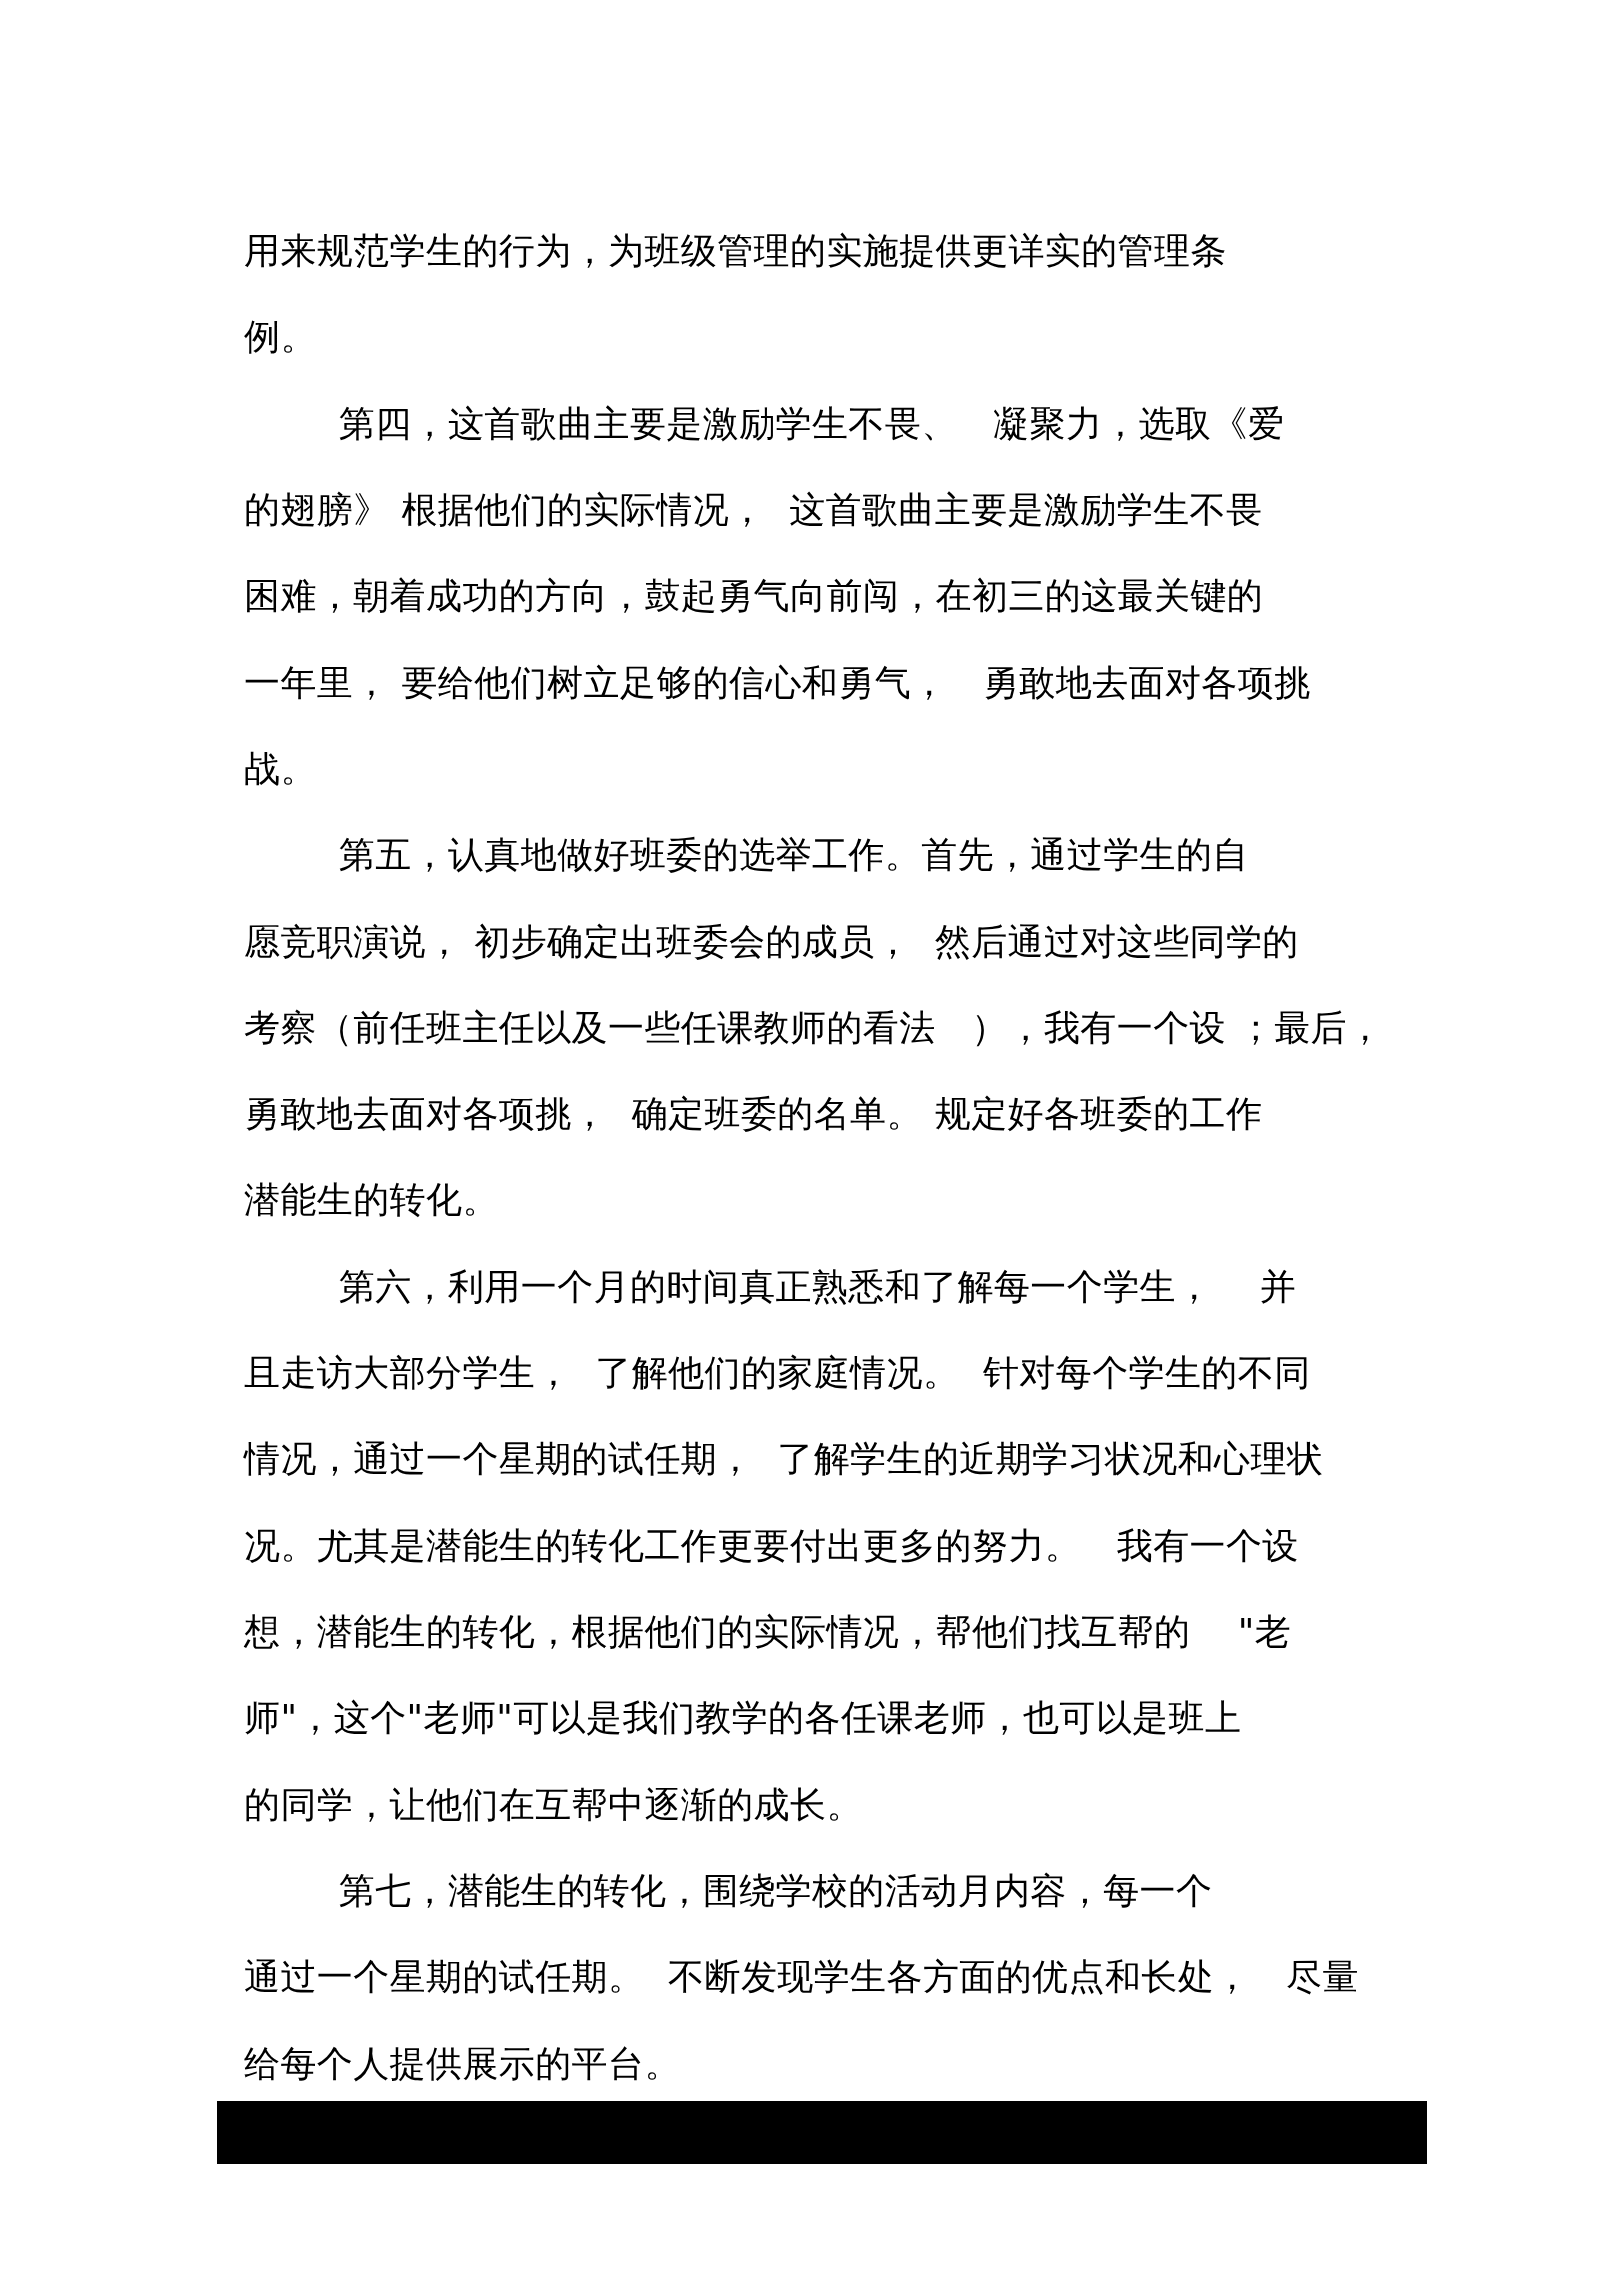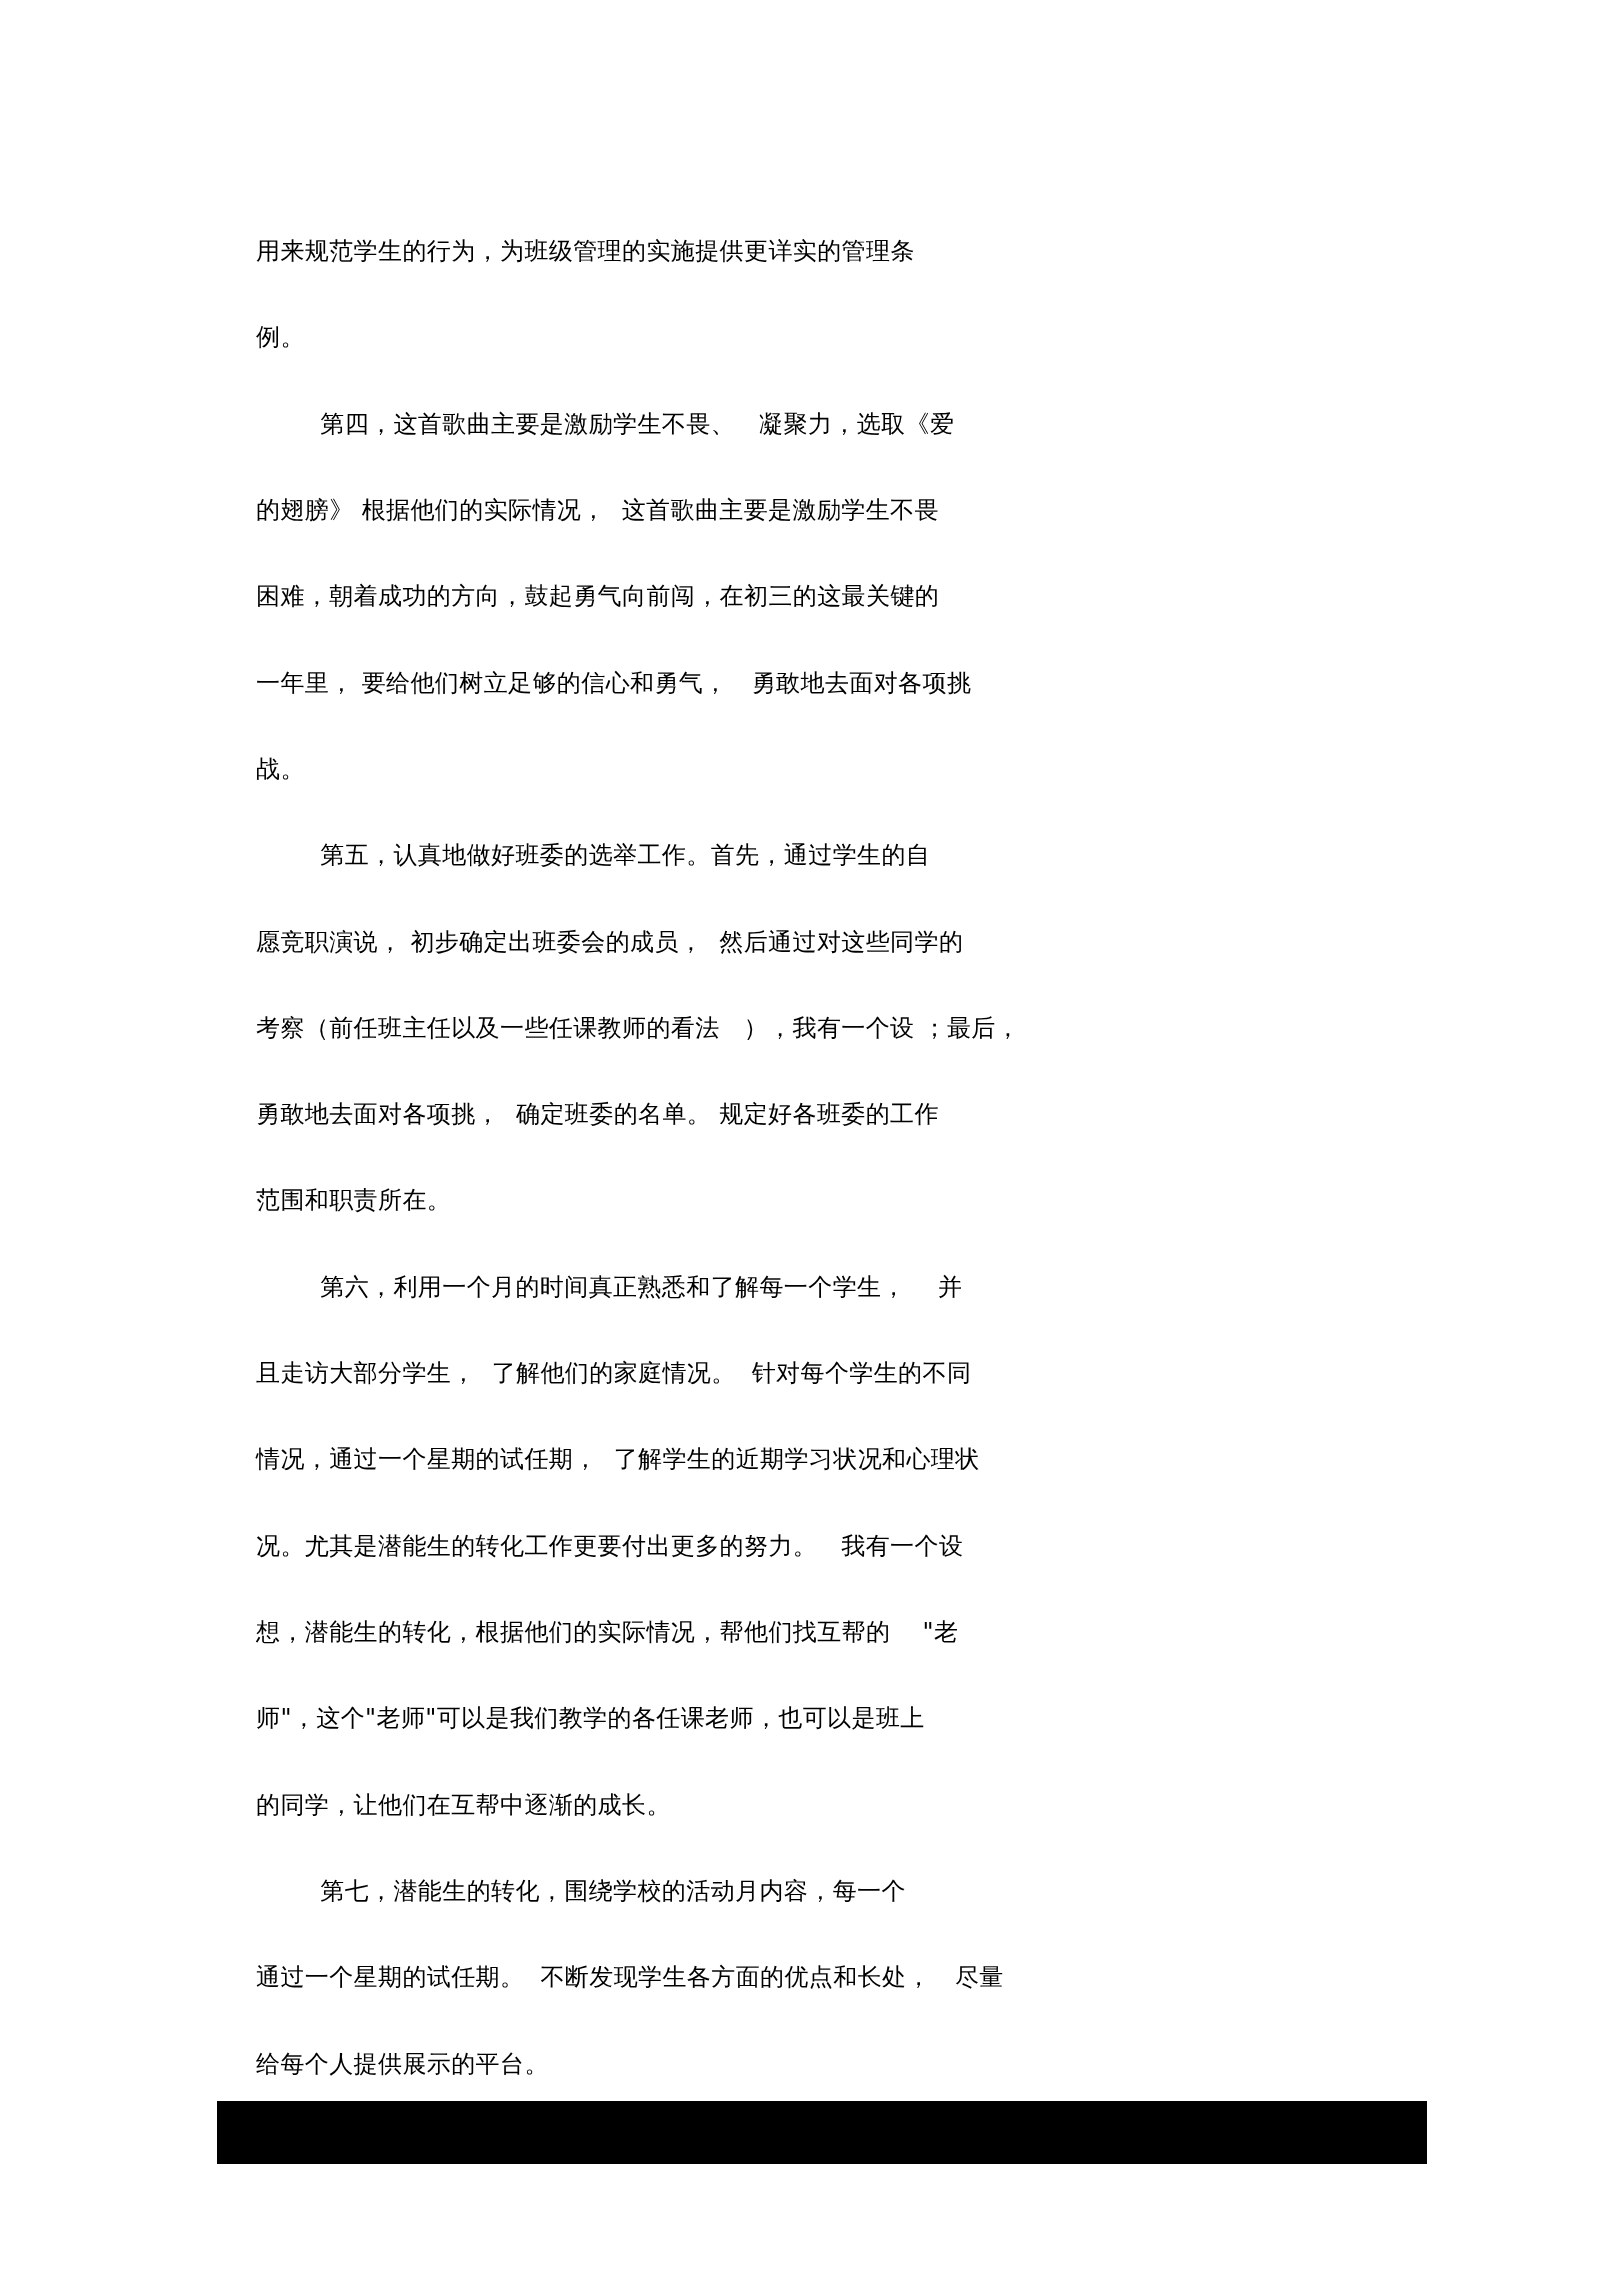--- a/index.html
+++ b/index.html
@@ -1,37 +1,37 @@
 <!DOCTYPE html>
 <html style="font-size:13px"><head>
   <meta charset="utf-8">
   <style>
     html, body { margin: 0; padding: 0; background: #ffffff; }
     body { width: 1622px; height: 2295px; position: relative; overflow: hidden;
            font-family: "DejaVu Sans", "Liberation Sans", sans-serif; color: #000; }
-    .line { position: absolute; left: 256px; font-size: 24px; line-height: 46px;
+    .line { position: absolute; left: 244px; font-size: 36px; line-height: 46px;
             white-space: pre; letter-spacing: 0.4px; }
     .bar { position: absolute; left: 217px; top: 2101px; width: 1210px; height: 63px; background: #000; }
   </style>
 </head>
 <body>
 
 <div id="page">
   <div class="line" style="top:228px">用来规范学生的行为，为班级管理的实施提供更详实的管理条</div>
   <div class="line" style="top:314px">例。</div>
   <div class="line" style="top:401px">        第四，这首歌曲主要是激励学生不畏、   凝聚力，选取《爱</div>
   <div class="line" style="top:487px">的翅膀》 根据他们的实际情况，  这首歌曲主要是激励学生不畏</div>
   <div class="line" style="top:573px">困难，朝着成功的方向，鼓起勇气向前闯，在初三的这最关键的</div>
   <div class="line" style="top:660px">一年里， 要给他们树立足够的信心和勇气，   勇敢地去面对各项挑</div>
   <div class="line" style="top:746px">战。</div>
   <div class="line" style="top:832px">        第五，认真地做好班委的选举工作。首先，通过学生的自</div>
   <div class="line" style="top:919px">愿竞职演说， 初步确定出班委会的成员，  然后通过对这些同学的</div>
   <div class="line" style="top:1005px">考察（前任班主任以及一些任课教师的看法   ），我有一个设 ；最后，</div>
   <div class="line" style="top:1091px">勇敢地去面对各项挑，  确定班委的名单。 规定好各班委的工作</div>
-  <div class="line" style="top:1177px">范围和职责所在。</div>
+  <div class="line" style="top:1177px">潜能生的转化。</div>
   <div class="line" style="top:1264px">        第六，利用一个月的时间真正熟悉和了解每一个学生，    并</div>
   <div class="line" style="top:1350px">且走访大部分学生，  了解他们的家庭情况。  针对每个学生的不同</div>
   <div class="line" style="top:1436px">情况，通过一个星期的试任期，  了解学生的近期学习状况和心理状</div>
   <div class="line" style="top:1523px">况。尤其是潜能生的转化工作更要付出更多的努力。   我有一个设</div>
   <div class="line" style="top:1609px">想，潜能生的转化，根据他们的实际情况，帮他们找互帮的    "老</div>
   <div class="line" style="top:1695px">师"，这个"老师"可以是我们教学的各任课老师，也可以是班上</div>
   <div class="line" style="top:1782px">的同学，让他们在互帮中逐渐的成长。</div>
   <div class="line" style="top:1868px">        第七，潜能生的转化，围绕学校的活动月内容，每一个</div>
   <div class="line" style="top:1954px">通过一个星期的试任期。  不断发现学生各方面的优点和长处，   尽量</div>
   <div class="line" style="top:2041px">给每个人提供展示的平台。</div>

